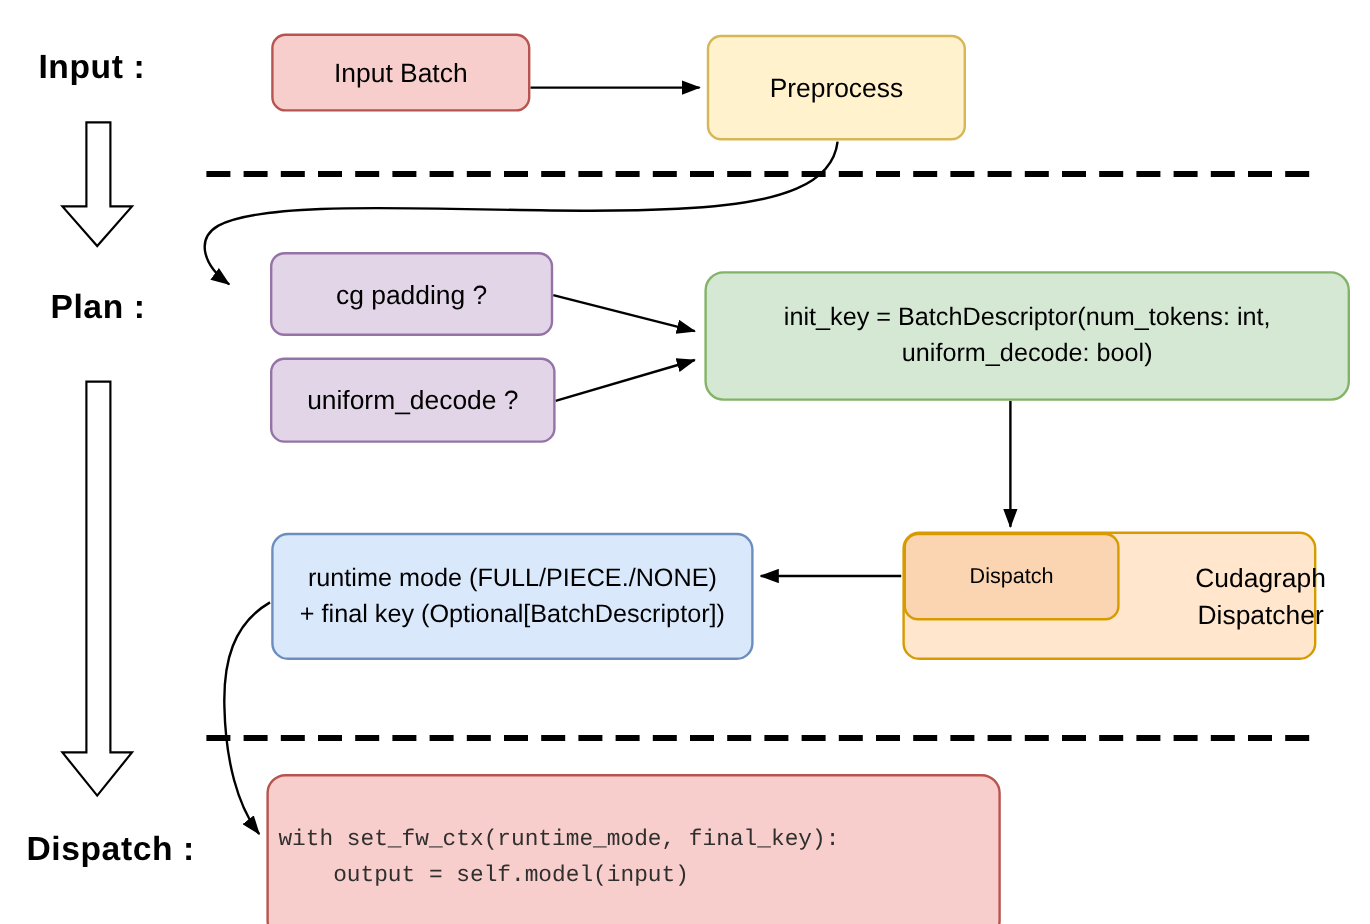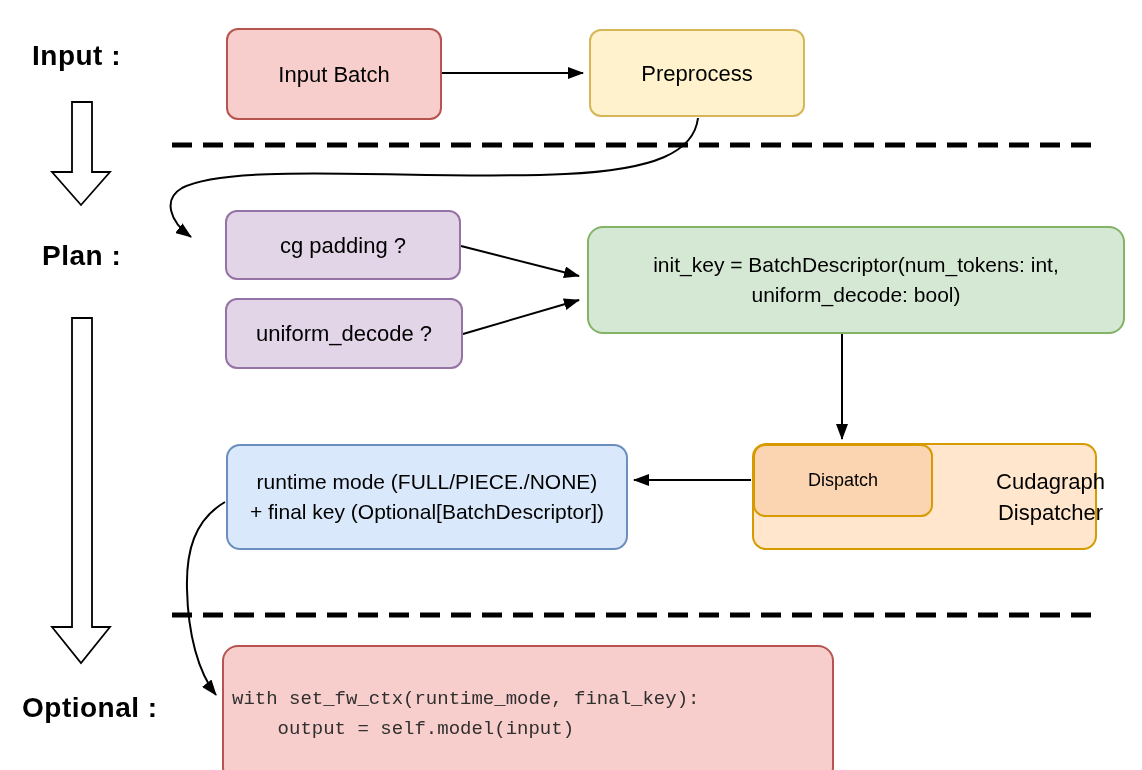--- a/index.html
+++ b/index.html
@@ -60,23 +60,23 @@
     <path d="M 698 118 C 694 152 655 170 565 174 C 430 181 233 161 182 188 C 163 199 169 221 191 237" fill="none" stroke="#000" stroke-width="2" marker-end="url(#arrow)"></path>
     <path d="M 461 246 L 579 276" fill="none" stroke="#000" stroke-width="2" marker-end="url(#arrow)"></path>
     <path d="M 463 334 L 579 300" fill="none" stroke="#000" stroke-width="2" marker-end="url(#arrow)"></path>
     <path d="M 842 334 L 842 439" fill="none" stroke="#000" stroke-width="2" marker-end="url(#arrow)"></path>
     <path d="M 751 480 L 634 480" fill="none" stroke="#000" stroke-width="2" marker-end="url(#arrow)"></path>
     <path d="M 225 502 C 194 520 186 552 187 589 C 188 634 198 672 216 695" fill="none" stroke="#000" stroke-width="2" marker-end="url(#arrow)"></path>
   </svg>
 
   <div class="stage-label" style="left:32px;top:40px;">Input :</div>
   <div class="stage-label" style="left:42px;top:240px;">Plan :</div>
-  <div class="stage-label" style="left:22px;top:692px;">Optional :</div>
+  <div class="stage-label" style="left:22px;top:692px;">Dispatch :</div>
 
-  <div class="node node-red" style="left:226px;top:28px;width:216px;height:92px;">
+  <div class="node node-red" style="left:226px;top:28px;width:216px;height:65px;">
     <span class="line">Input Batch</span>
   </div>
 
   <div class="node node-yellow" style="left:589px;top:29px;width:216px;height:88px;">
     <span class="line">Preprocess</span>
   </div>
 
   <div class="node node-purple" style="left:225px;top:210px;width:236px;height:70px;">
     <span class="line">cg padding ?</span>
   </div>

